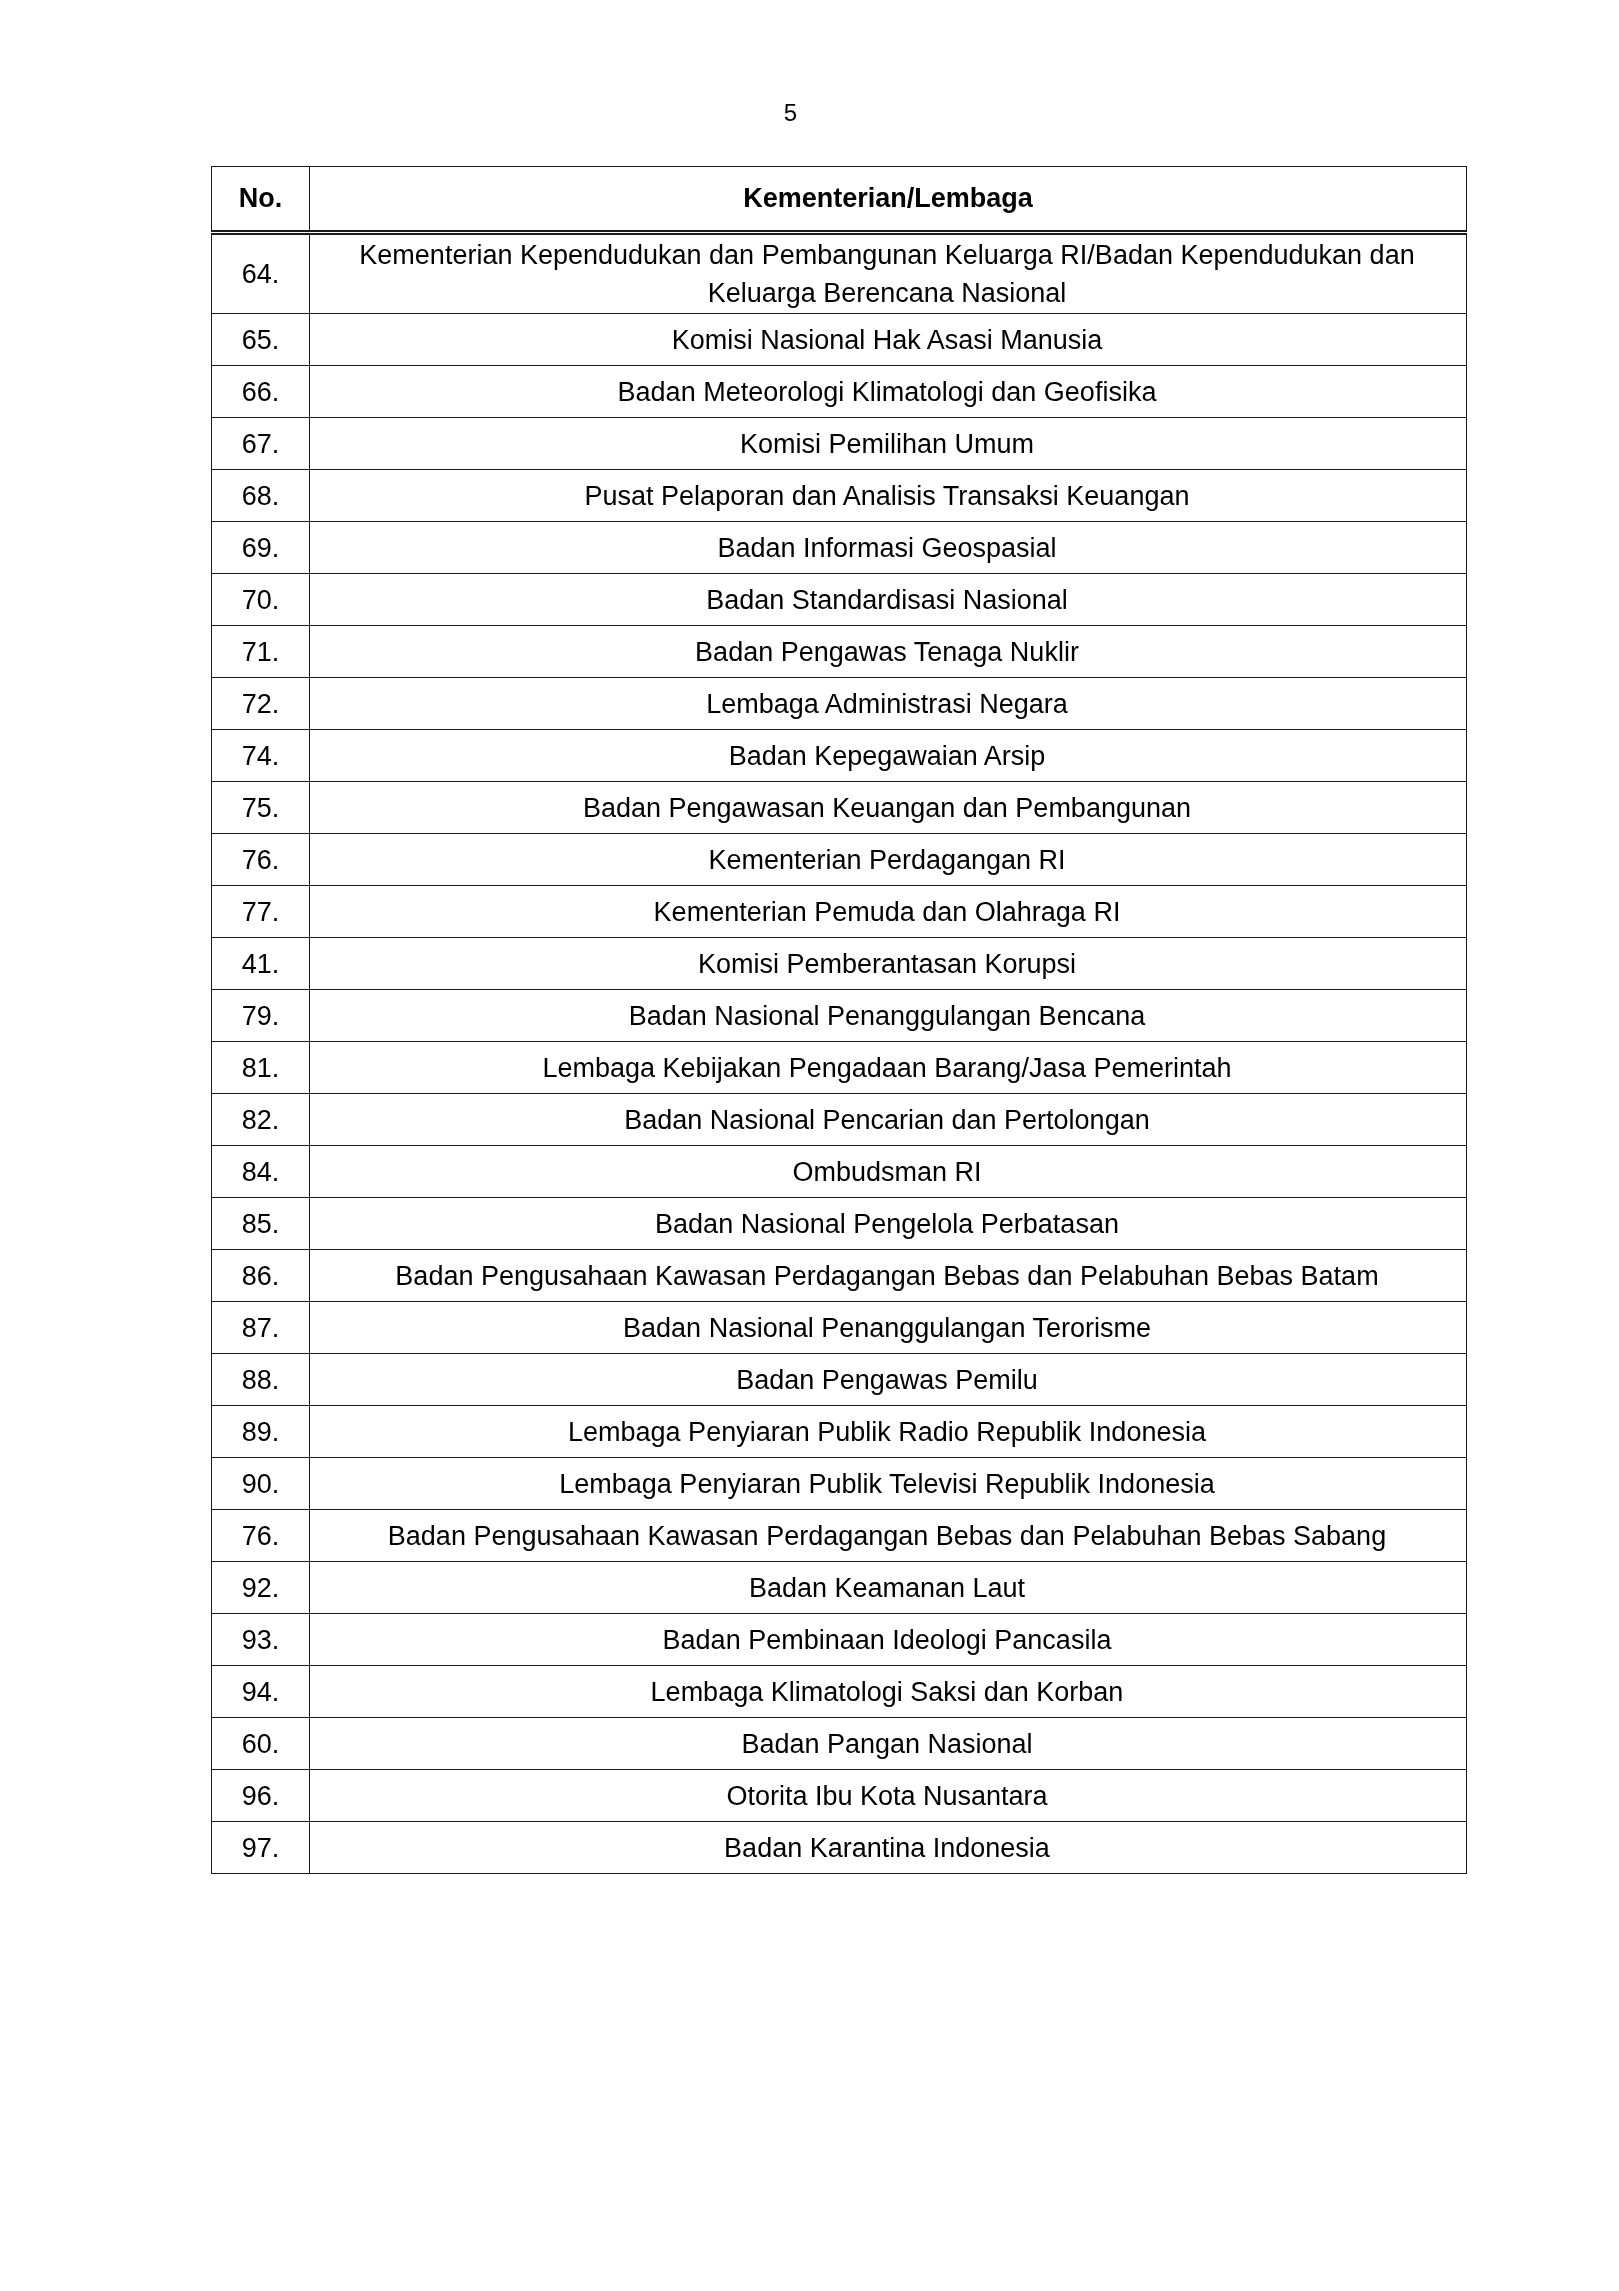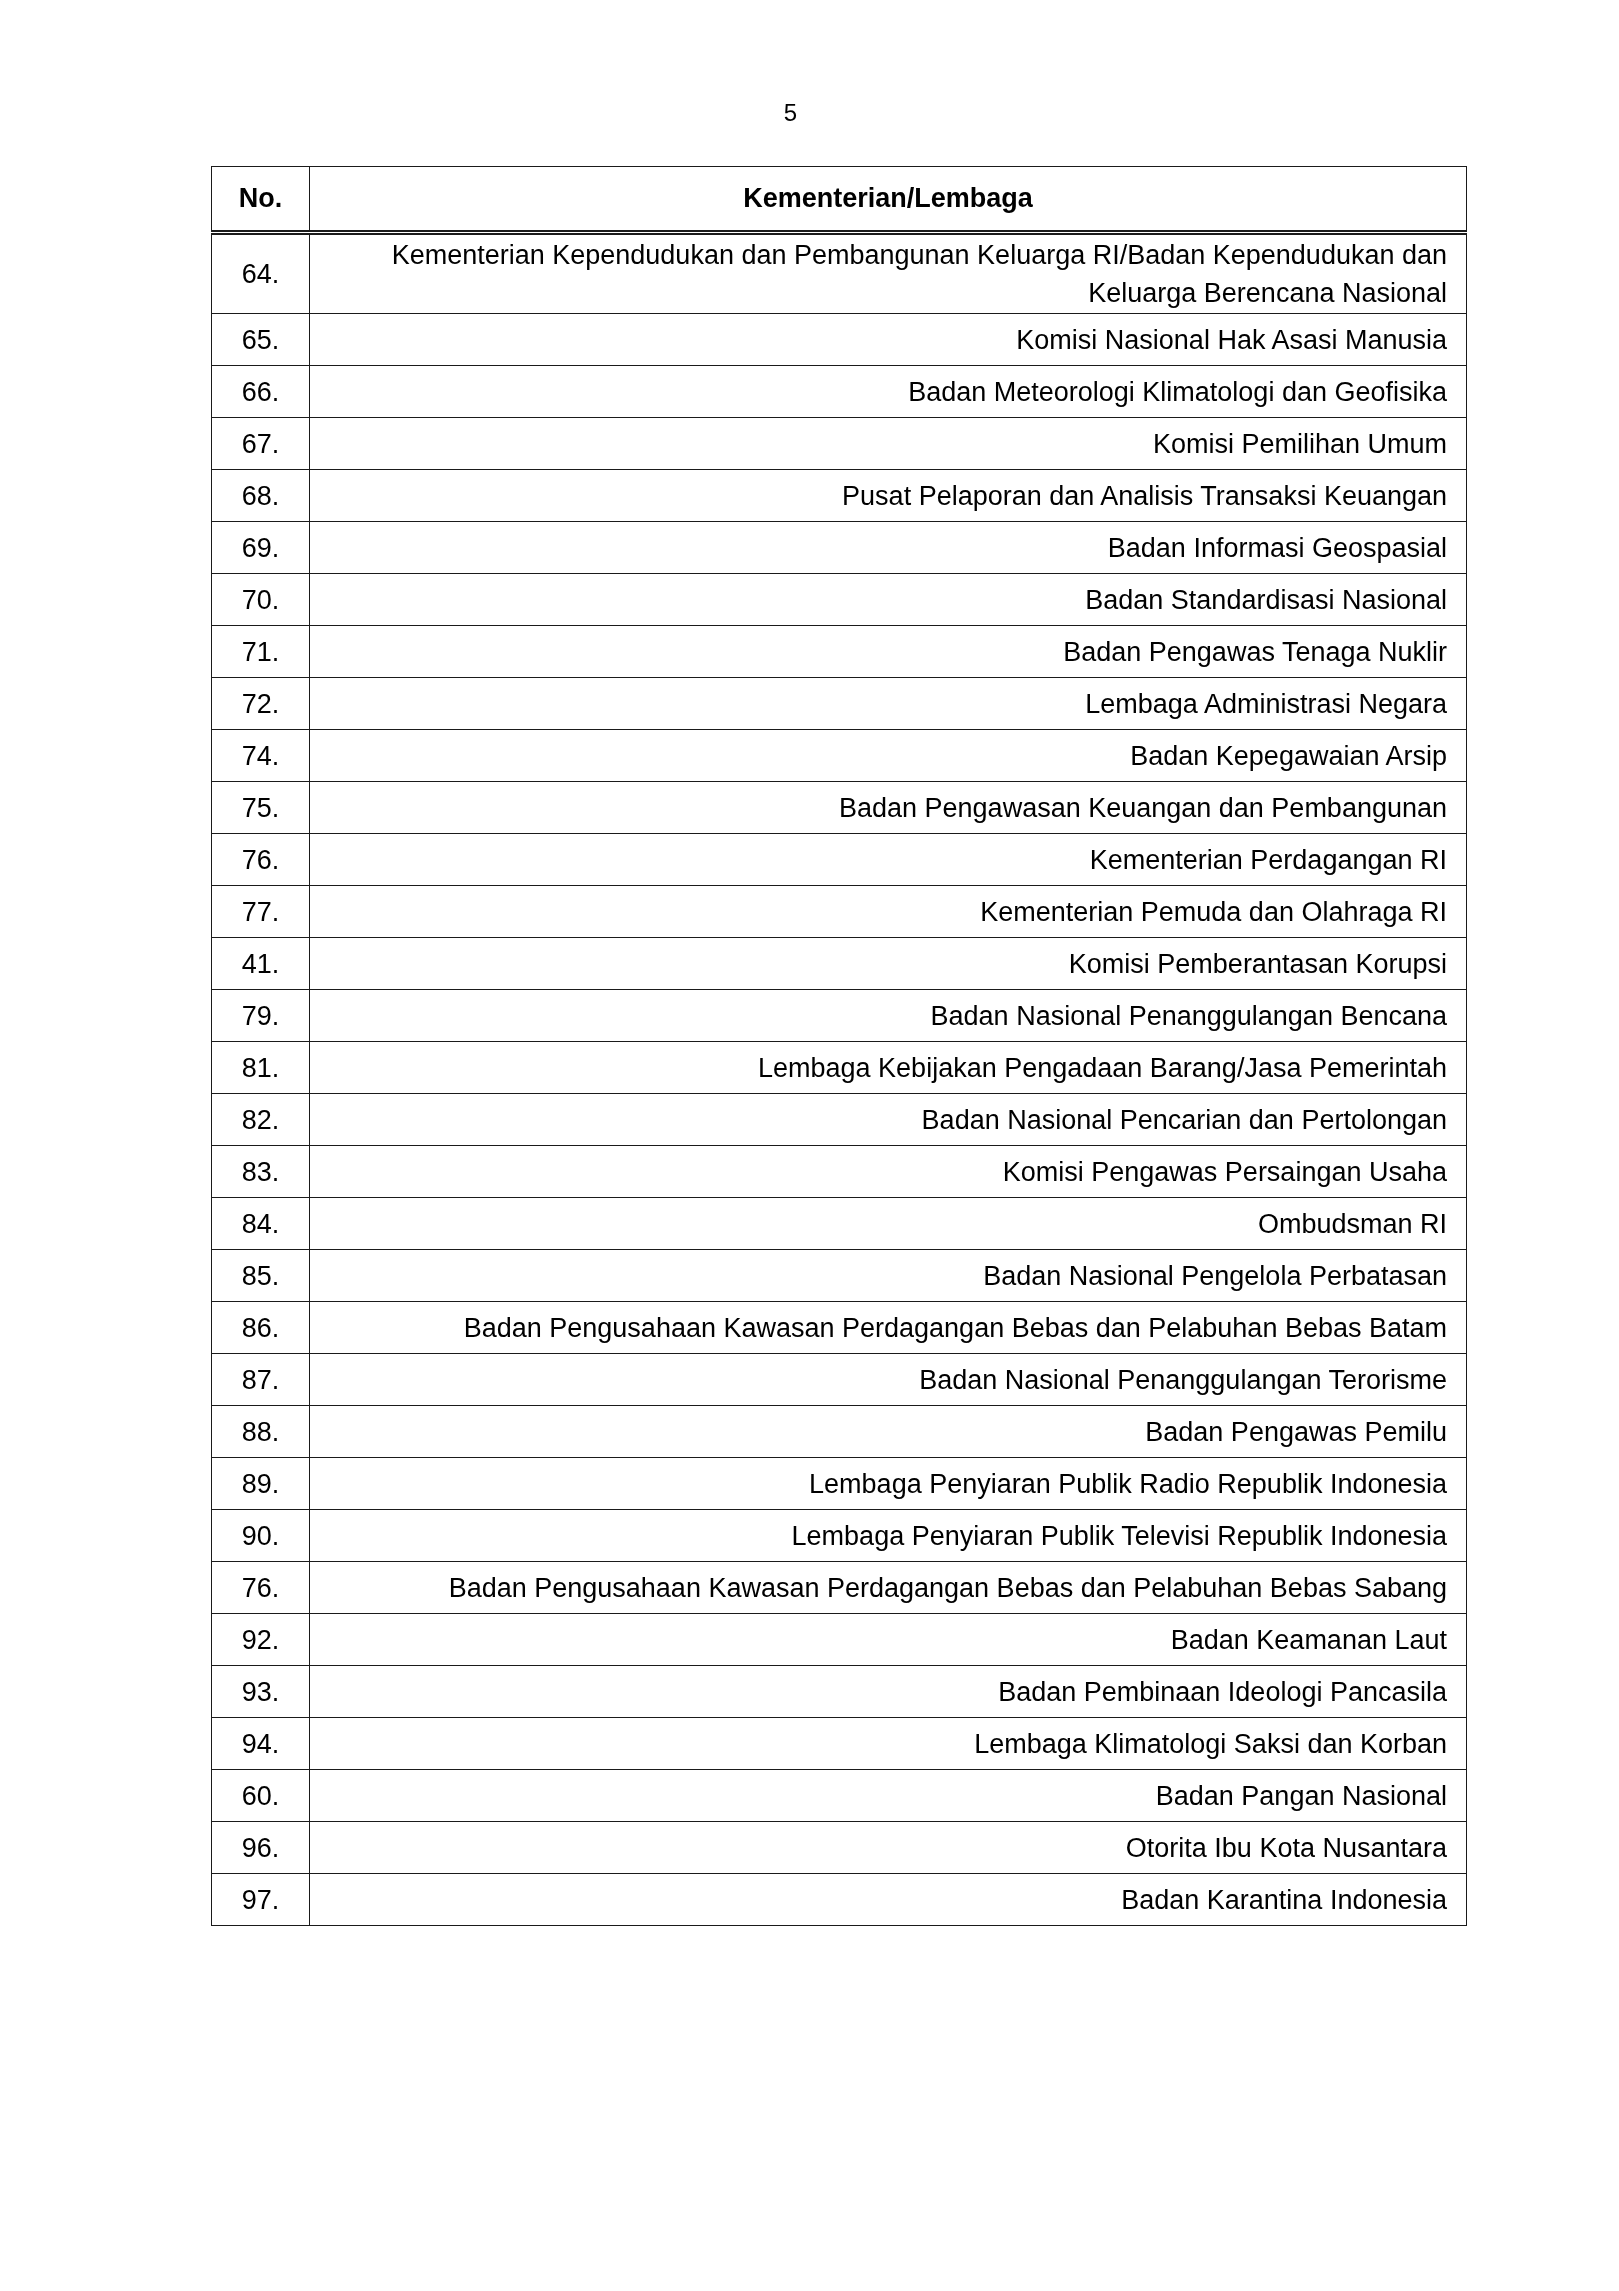--- a/index.html
+++ b/index.html
@@ -53,21 +53,21 @@
       height: 51px;
       line-height: 38px;
     }
     table.kl-table tbody tr.two-line td {
       height: 78px;
     }
     table.kl-table td.no {
       text-align: center;
     }
     table.kl-table td.name {
-      text-align: right;
+      text-align: center;
       padding-left: 17px;
       padding-right: 19px;
     }
   </style>
 </head>
 <body>
 
 <div class="page-number">5</div>
 
 <table class="kl-table">
@@ -144,24 +144,20 @@
       </tr>
     <tr>
         <td class="no">81.</td>
         <td class="name">Lembaga Kebijakan Pengadaan Barang/Jasa Pemerintah</td>
       </tr>
     <tr>
         <td class="no">82.</td>
         <td class="name">Badan Nasional Pencarian dan Pertolongan</td>
       </tr>
     <tr>
-        <td class="no">83.</td>
-        <td class="name">Komisi Pengawas Persaingan Usaha</td>
-      </tr>
-    <tr>
         <td class="no">84.</td>
         <td class="name">Ombudsman RI</td>
       </tr>
     <tr>
         <td class="no">85.</td>
         <td class="name">Badan Nasional Pengelola Perbatasan</td>
       </tr>
     <tr>
         <td class="no">86.</td>
         <td class="name">Badan Pengusahaan Kawasan Perdagangan Bebas dan Pelabuhan Bebas Batam</td>

